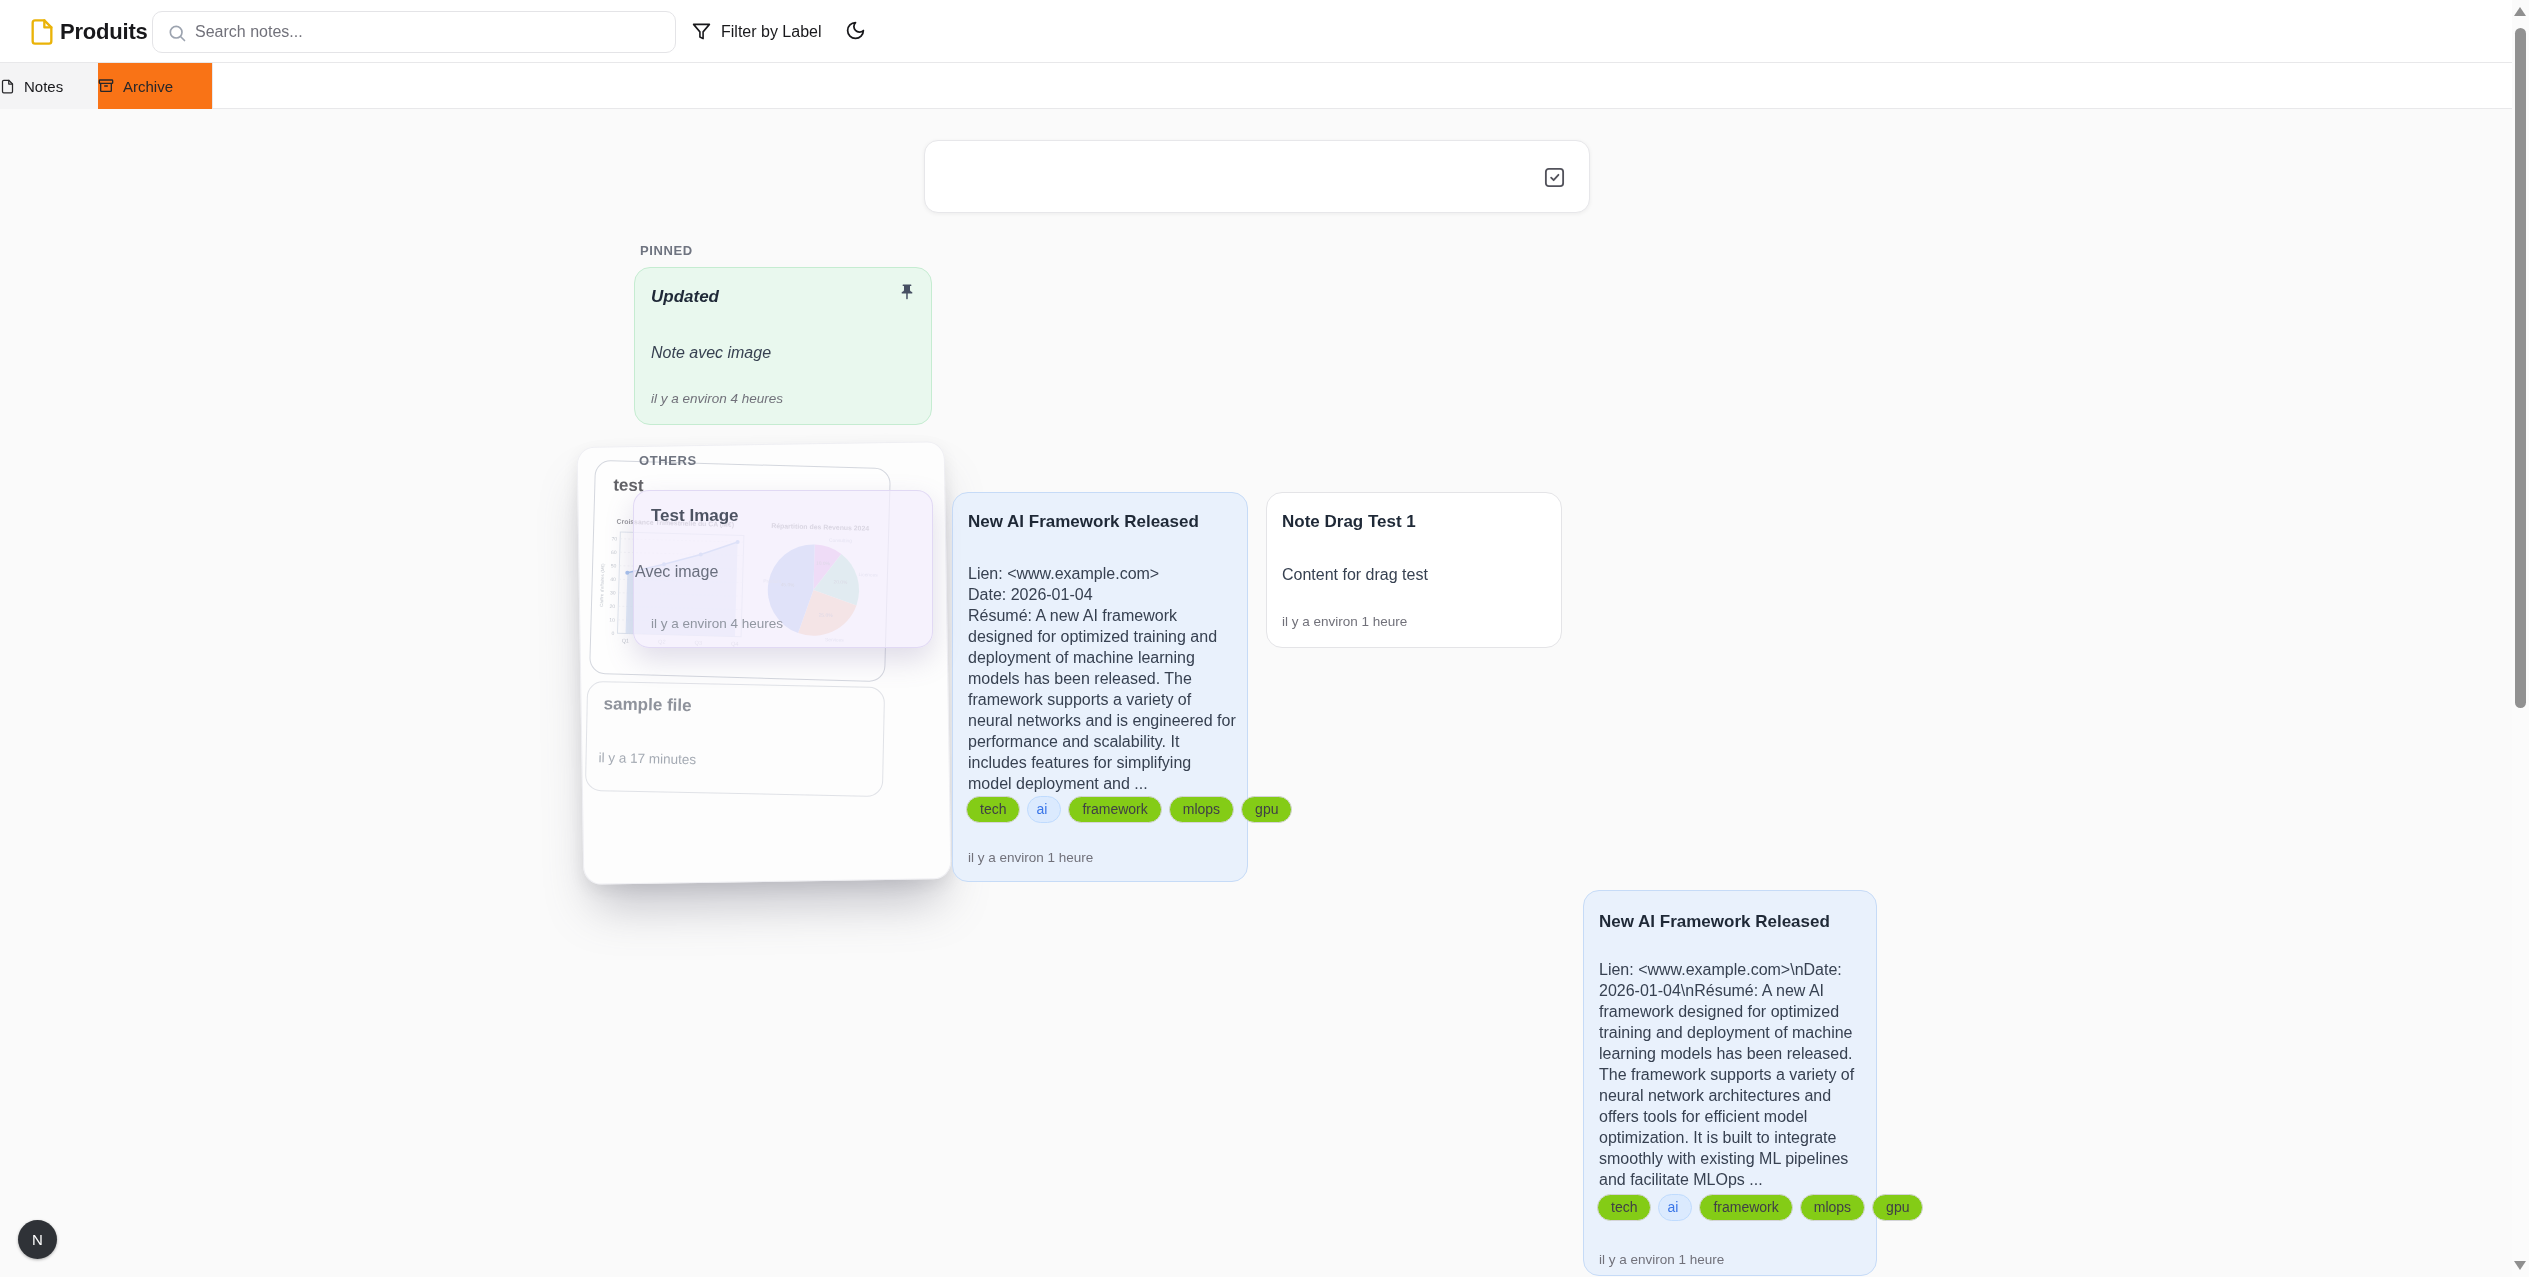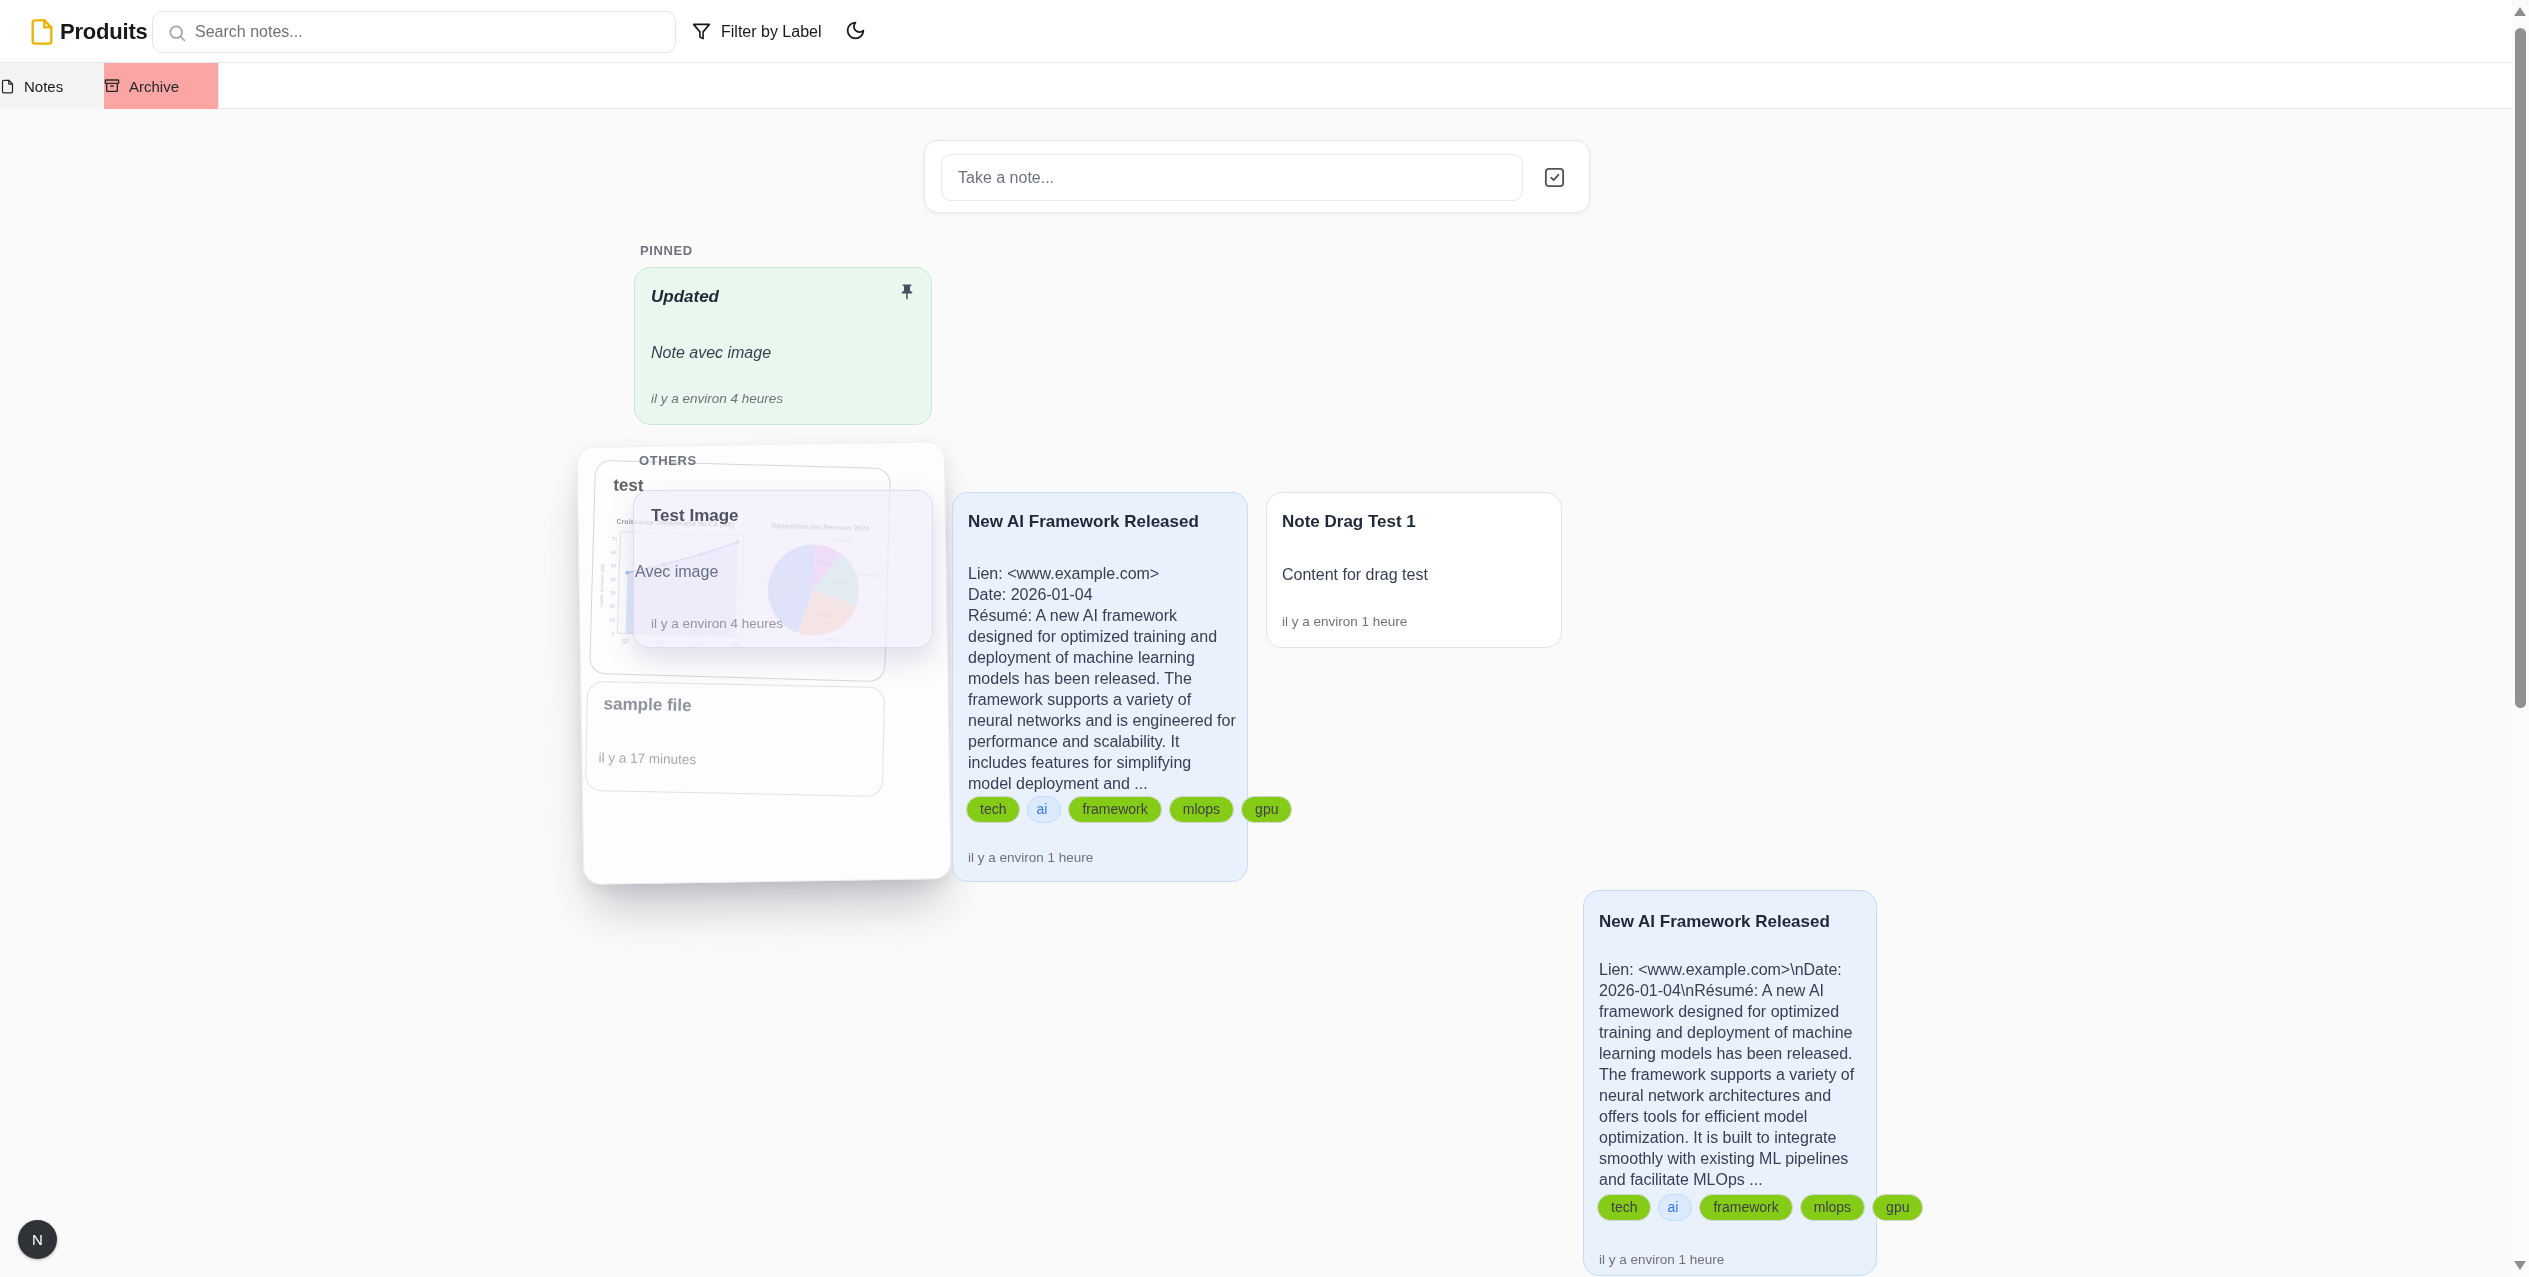--- a/index.html
+++ b/index.html
@@ -16,21 +16,21 @@
   .search-box input { position:absolute; left:0; top:0; width:100%; height:100%; border:none; outline:none; background:transparent; padding:0 16px 0 42px; font-size:16px; font-family:"Liberation Sans", sans-serif; color:#18181b; }
   .search-box input::placeholder { color:#71717a; }
   .filter-btn { position:absolute; left:686px; top:0; height:63px; display:flex; align-items:center; gap:10px; cursor:pointer; padding:0 6px; }
   .filter-btn span { font-size:16px; font-weight:500; color:#18181b; }
   .moon-btn { position:absolute; left:845px; top:20px; width:24px; height:24px; cursor:pointer; }
 
   
   .tabbar { position:absolute; left:0; top:63px; width:2529px; height:46px; background:#ffffff; border-bottom:1px solid #e8e8ea; z-index:30; }
   .tab { position:absolute; top:0; height:46px; display:flex; align-items:center; justify-content:flex-start; gap:9px; font-size:15px; font-weight:500; color:#27272a; border-right:1px solid #e8e8ea; cursor:pointer; }
   .tab-notes { left:0; width:110px; background:#f4f4f5; color:#18181b; }
-  .tab-archive { left:104px; width:115px; background:#fca5a5; }
+  .tab-archive { left:98px; width:115px; background:#f97316; }
 
   
   .composer { position:absolute; left:924px; top:140px; width:666px; height:73px; background:#fff; border:1px solid #e7e7ea; border-radius:14px; box-shadow:0 1px 4px rgba(0,0,0,0.06); z-index:20; }
   .composer input { position:absolute; left:16px; top:13px; width:582px; height:47px; border:1px solid #e5e7eb; border-radius:10px; outline:none; font-size:16px; font-family:"Liberation Sans", sans-serif; color:#18181b; padding:0 16px; background:#fff; }
   .composer input::placeholder { color:#6b7280; }
   .composer .check-btn { position:absolute; left:618px; top:25px; width:23px; height:23px; cursor:pointer; }
 
   
   .section-label { position:absolute; font-size:13px; font-weight:700; letter-spacing:0.6px; color:#6f7480; z-index:30; }
 
@@ -121,21 +121,20 @@
       <svg width="16" height="16" viewBox="0 0 24 24" fill="none" stroke="#27272a" stroke-width="2" stroke-linecap="round" stroke-linejoin="round">
           <rect x="2" y="3" width="20" height="5" rx="1"></rect>
           <path d="M4 8v11a1 1 0 0 0 1 1h14a1 1 0 0 0 1-1V8"></path>
           <path d="M10 12h4"></path>
         </svg>
       <span>Archive</span>
     </div>
   </div>
 
   <div class="composer">
-    <input type="text" placeholder="Take a note..." style="">
     <div class="check-btn">
       <svg width="23" height="23" viewBox="0 0 24 24" fill="none" stroke="#52525b" stroke-width="1.9" stroke-linecap="round" stroke-linejoin="round">
           <rect x="3" y="3" width="18" height="18" rx="3"></rect>
           <path d="M8.5 12.2l2.6 2.6 5-5.6"></path>
         </svg>
     </div>
   </div>
 
   <div class="section-label" style="left:640px; top:243px;">PINNED</div>
 

